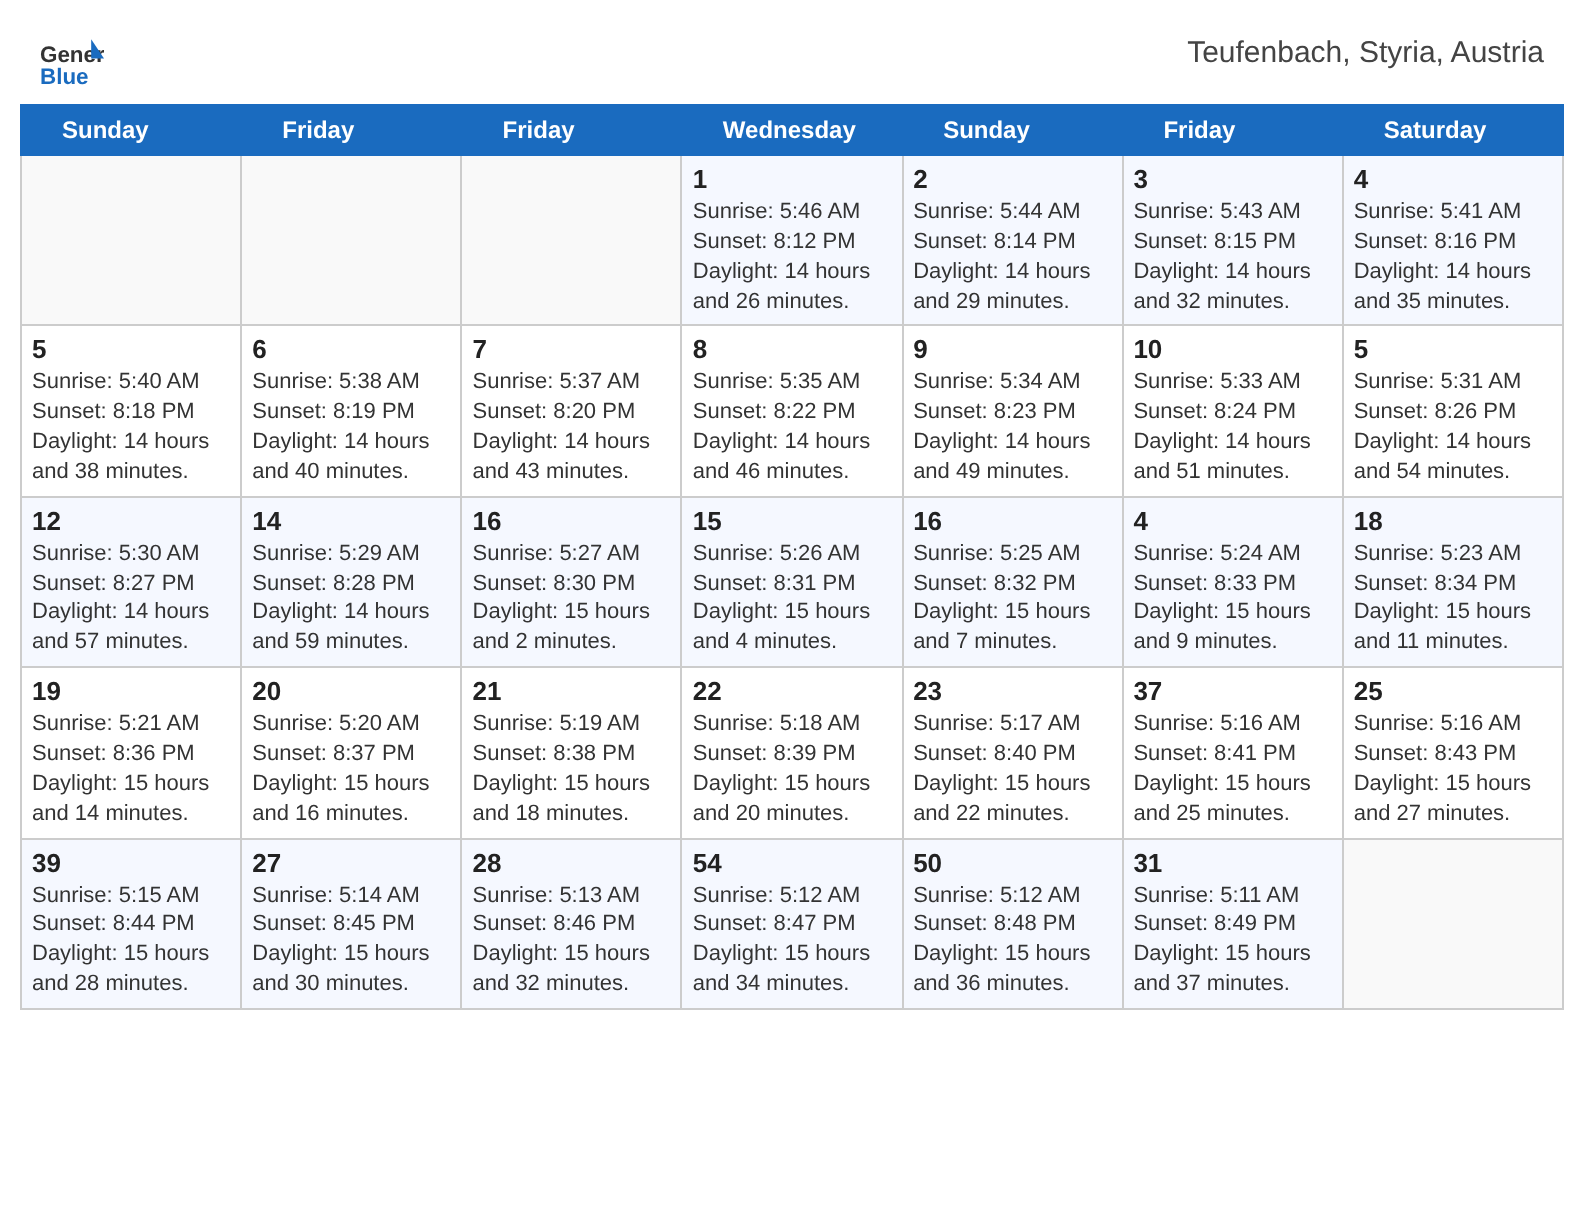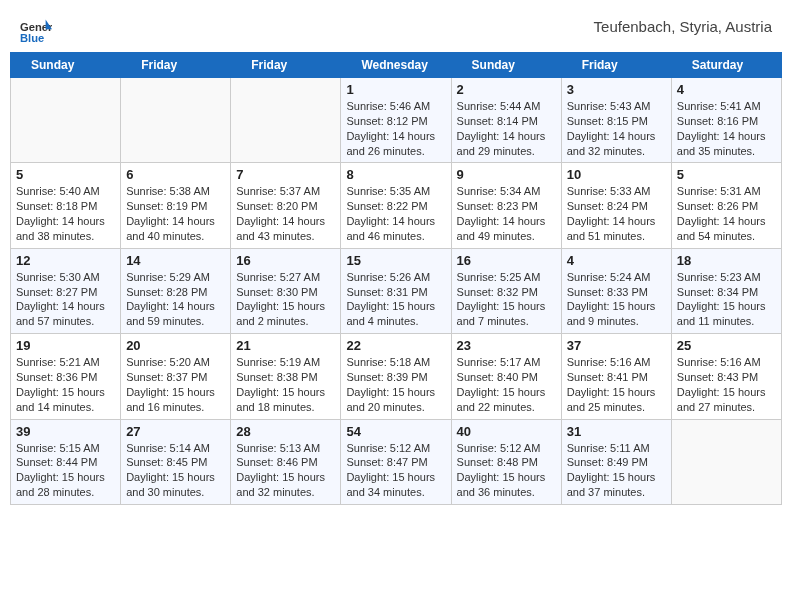--- a/index.html
+++ b/index.html
@@ -232,21 +232,21 @@
         </td>
         <td>
           <span class="day-number">28</span>
           <div class="day-info">Sunrise: 5:13 AM<br>Sunset: 8:46 PM<br>Daylight: 15 hours<br>and 32 minutes.</div>
         </td>
         <td>
           <span class="day-number">54</span>
           <div class="day-info">Sunrise: 5:12 AM<br>Sunset: 8:47 PM<br>Daylight: 15 hours<br>and 34 minutes.</div>
         </td>
         <td>
-          <span class="day-number">40</span>
+          <span class="day-number">50</span>
           <div class="day-info">Sunrise: 5:12 AM<br>Sunset: 8:48 PM<br>Daylight: 15 hours<br>and 36 minutes.</div>
         </td>
         <td>
           <span class="day-number">31</span>
           <div class="day-info">Sunrise: 5:11 AM<br>Sunset: 8:49 PM<br>Daylight: 15 hours<br>and 37 minutes.</div>
         </td>
         <td class="empty-cell"></td>
       </tr>
     </tbody>
 </table>

